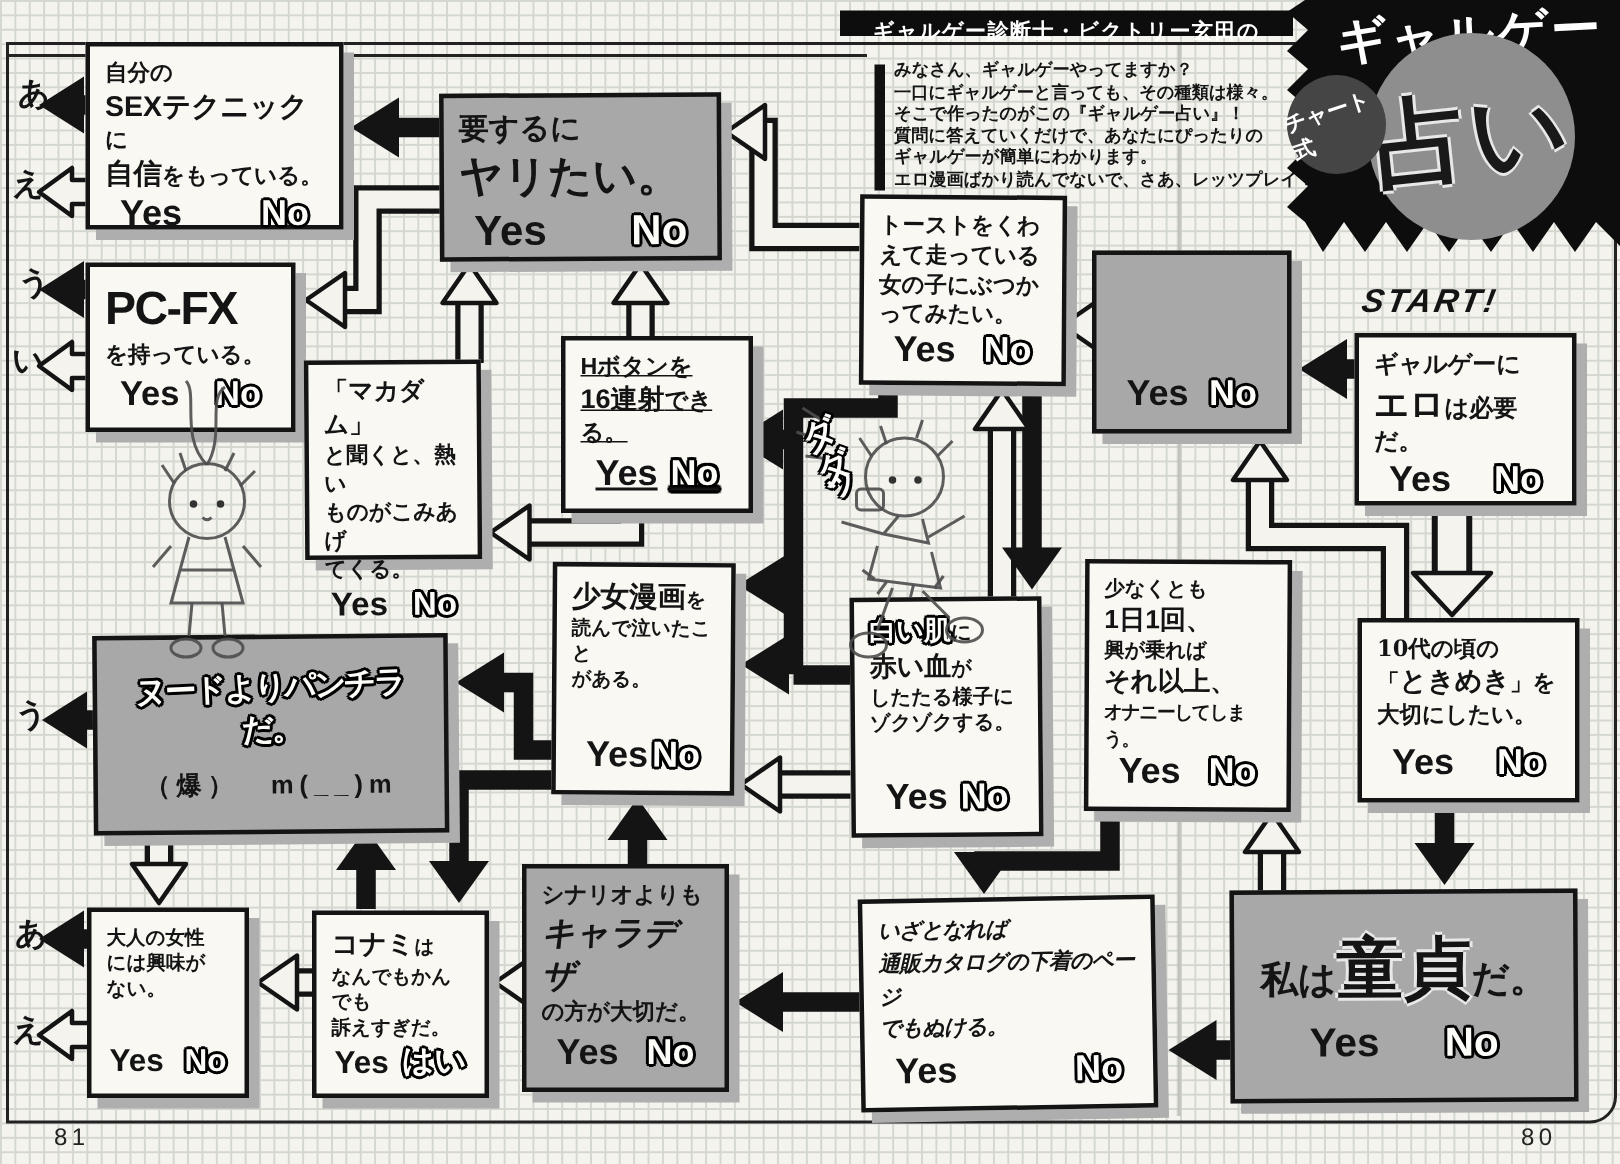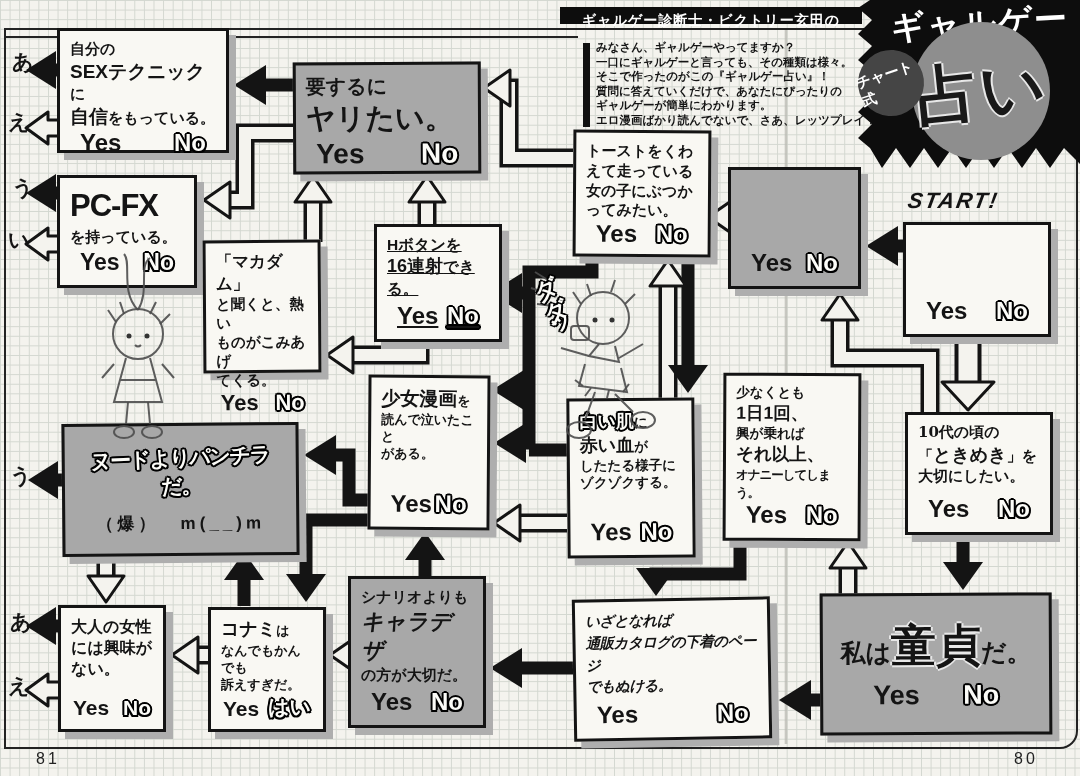--- a/index.html
+++ b/index.html
@@ -71,21 +71,21 @@
   #b-shiroihada .q{font-size:13.5px;} #b-shiroihada .em{font-size:18px;}
   #b-ichinichi{left:723px;top:373px;width:138px;height:168px;transform:rotate(.3deg);}
   #b-ichinichi .q{font-size:13.5px;} #b-ichinichi .em{font-size:17.5px;}
   #b-ichinichi .tiny{font-size:12.5px;letter-spacing:-1px;}
   #b-tokimeki{left:905px;top:412px;width:148px;height:123px;}
   #b-tokimeki .q{font-size:15px;} #b-tokimeki .em{font-size:18px;}
   #b-nude{left:62px;top:423px;width:237px;height:133px;transform:rotate(-.5deg);justify-content:center;}
   #b-nude .main{font-size:21px;font-weight:900;letter-spacing:-1.5px;text-align:center;transform:rotate(-2deg);}
   #b-nude .sub{font-size:17px;font-weight:700;text-align:center;margin-top:12px;letter-spacing:4px;}
   #b-otona{left:58px;top:605px;width:108px;height:127px;}
-  #b-otona .q{font-size:16px;} #b-otona .yn{font-size:21px;padding:0 2px;}
+  #b-otona .q{font-size:13px;} #b-otona .yn{font-size:21px;padding:0 2px;}
   #b-konami{left:208px;top:607px;width:118px;height:125px;}
   #b-konami .q{font-size:13px;} #b-konami .em{font-size:18px;} #b-konami .yn{font-size:21px;padding:0 2px;}
   #b-chara{left:348px;top:576px;width:138px;height:152px;}
   #b-chara .q{font-size:15px;} #b-chara .em{font-size:22px;font-style:italic;}
   #b-izato{left:573px;top:598px;width:198px;height:142px;transform:rotate(-1deg);}
   #b-izato .q{font-size:14.5px;font-style:italic;letter-spacing:-0.5px;line-height:1.5;}
   #b-dotei{left:820px;top:593px;width:232px;height:142px;transform:rotate(-.3deg);justify-content:center;}
   #b-dotei .main{text-align:center;font-size:25px;font-weight:700;}
   #b-dotei .em{font-size:45px;font-weight:900;text-shadow:2px 0 0 #e8e8e8,-2px 0 0 #e8e8e8,0 2px 0 #e8e8e8,0 -2px 0 #e8e8e8;}
   #b-dotei .yn{font-size:27px;padding:0 40px;margin-top:4px;}
@@ -260,20 +260,24 @@
   </div>
 
   <div class="node gray" id="b-jojoha">
     <div class="yn">
         <span>Yes</span>
         <span class="ow">No</span>
       </div>
   </div>
 
   <div class="node" id="b-start">
+    <div class="q">
+      <span>ギャルゲーに</span><br>
+      <span class="em">エロ</span><span>は必要だ。</span>
+    </div>
     <div class="yn">
         <span>Yes</span>
         <span class="ow">No</span>
       </div>
   </div>
 
   <div class="node" id="b-pcfx">
     <div class="q">
       <span class="em">PC-FX</span><br><span>を持っている。</span>
     </div>

